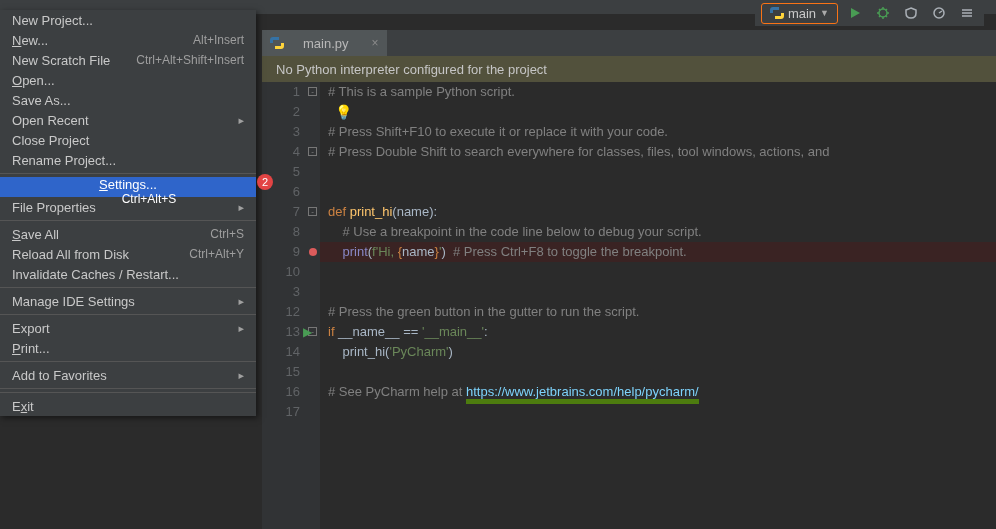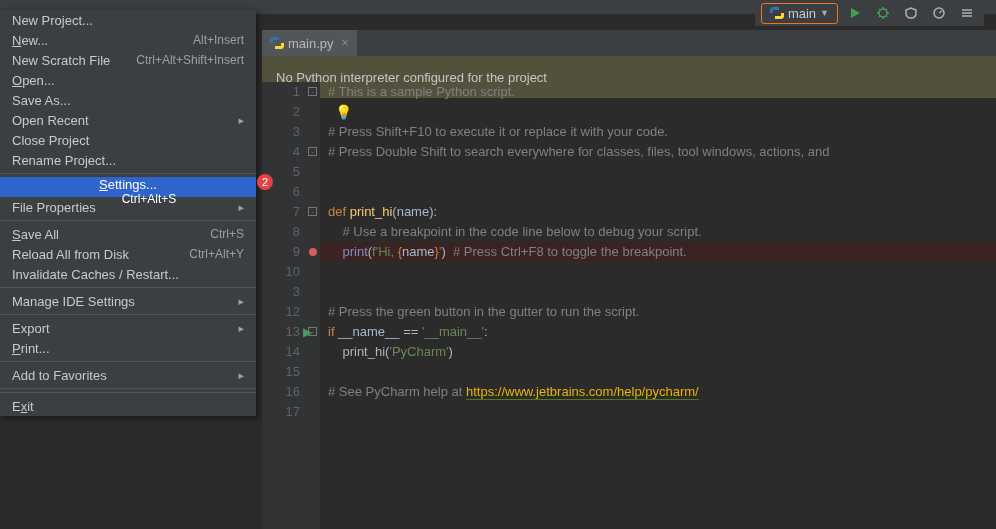--- a/index.html
+++ b/index.html
@@ -12,39 +12,39 @@
   .tool-btn { width:22px; height:22px; display:flex; align-items:center; justify-content:center; cursor:pointer; }
   .menu { position:absolute; left:0; top:10px; width:256px; background:#3c3f41; box-shadow:2px 2px 6px rgba(0,0,0,.5); z-index:20; }
   .menu-item { height:20px; padding:0 12px; display:flex; align-items:center; justify-content:space-between; cursor:pointer; color:#c9c9c9; }
   .menu-item.sel { background:#2f65ca; color:#fff;flex-direction:column; }
   .menu-item.sub::after { content:"▸"; font-size:11px; color:#a0a0a0; }
   .menu-sep { height:1px; background:#555; margin:3px 0; }
   .kb { color:#9e9e9e; font-size:12px; }
   .menu-item.sel .kb { color:#fff;margin-left:42px; }
   .badge { position:absolute; left:257px; top:174px; width:16px; height:16px; border-radius:50%; background:#e24444; color:#fff; font-size:11px; display:flex; align-items:center; justify-content:center; z-index:21; }
   .tabs { position:absolute; left:262px; top:30px; right:0; height:26px; background:#3c3f41; display:flex; align-items:flex-end; }
-  .tab { height:26px; background:#515658; color:#b8b8b8; padding:0 8px; display:flex; align-items:center; gap:4px; cursor:pointer; }
+  .tab { height:26px; background:#515658; color:#b8b8b8; padding:0 8px; display:flex; align-items:center; gap:19px; cursor:pointer; }
   .tab .x { color:#8a8a8a; margin-left:4px; font-size:12px; }
-  .banner { position:absolute; left:262px; top:56px; right:0; height:42px; background:#52513c; color:#c6c6c6; display:flex; align-items:center; justify-content:space-between; padding:0 14px; }
+  .banner { position:absolute; left:262px; top:56px; right:0; height:26px; background:#52513c; color:#c6c6c6; display:flex; align-items:center; justify-content:space-between; padding:0 14px; }
   .banner a { color:#5693c9; cursor:pointer; }
   .gutter { position:absolute; left:262px; top:82px; width:44px; bottom:0; background:#313335; text-align:right; padding-right:6px; font-family:Consolas,monospace; font-size:13px; color:#606366; }
   .gutter div { height:20px; line-height:20px; }
   .bpcol { position:absolute; left:306px; top:82px; width:14px; bottom:0; background:#313335; }
   .bp { position:absolute; width:8px; height:8px; border-radius:50%; background:#db5c5c; left:3px; }
   .runmk { position:absolute; left:-17px; color:#499c54; font-size:12px; }
   .code { position:absolute; left:320px; top:82px; right:0; bottom:0; font-family:Consolas,"Courier New",monospace; font-size:13px; color:#a9b7c6; white-space:pre; }
   .code .ln { height:20px; line-height:20px; position:relative; padding-left:8px; }
   .code .ln.bpline { background:#3a2323; }
   .c  { color:#808080; }
   .k  { color:#cc8242; }
   .fn { color:#ffc66d; }
   .s  { color:#6a8759; }
   .br { color:#cc8242; }
   .bi { color:#8888c6; }
-  .lnk{ color:#eab308; border-bottom:1px solid #4d7c0f; }
+  .lnk{ color:#7dd3fc; border-bottom:5px solid #4d7c0f; }
   .fold { display:inline-block; width:9px; height:9px; border:1px solid #777; margin-right:2px; font-size:8px; line-height:7px; text-align:center; color:#888; background:#313335; position:absolute; left:-12px; top:5px; }
   .bulb { color:#ffc66d; font-size:14px; }
   u.acc { text-decoration:underline; }
 </style>
 </head>
 <body>
 
 <div class="topbar"></div>
 
 <div class="toolbar">

